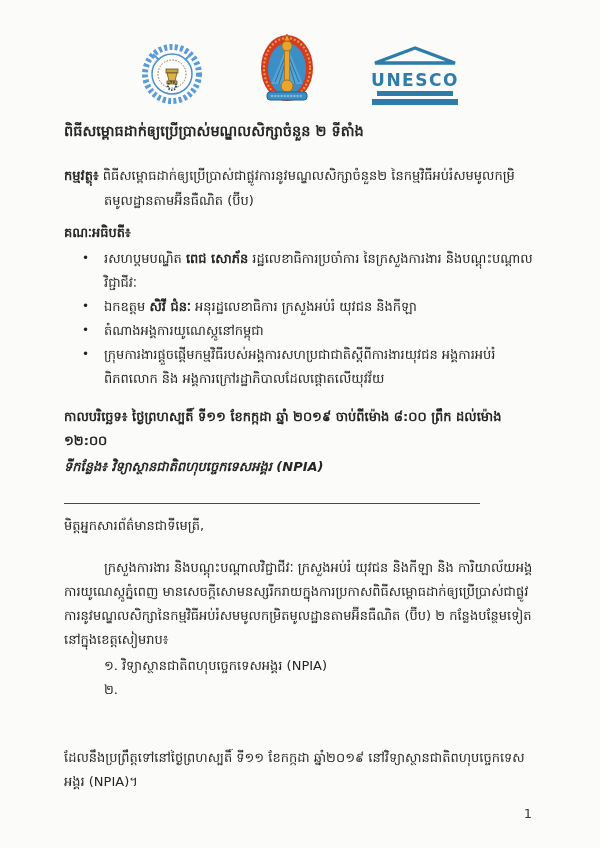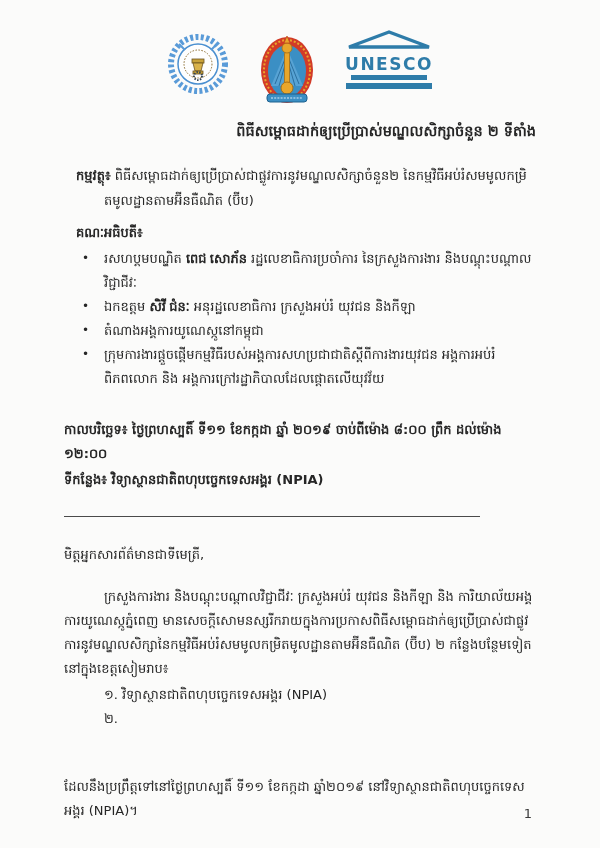--- a/index.html
+++ b/index.html
@@ -7,46 +7,46 @@
     width:600px;height:848px;
     background:#fbfbfa;
     color:#262626;
     font-family:"DejaVu Sans","Liberation Sans",sans-serif;
     position:relative;
     overflow:hidden;
   }
   .page{padding:30px 64px 0 64px;}
 
   
-  .logo-row{display:flex;justify-content:center;align-items:flex-start;gap:26px;height:80px;margin-bottom:10px;}
+  .logo-row{display:flex;justify-content:center;align-items:flex-end;gap:52px;height:80px;margin-bottom:10px;}
   .logo{flex:0 0 auto;}
 
   
   .title{ text-align:center;font-size:26px;font-weight:bold;margin-top:16px;letter-spacing:0.5px;}
-  .subtitle{text-align:right;font-size:14.5px;font-weight:bold;line-height:1.55;margin-top:6px;}
+  .subtitle{text-align:left;font-size:14.5px;font-weight:bold;line-height:1.55;margin-top:6px;}
 
   
   .content{font-size:13px;line-height:1.85;margin-top:22px;}
   .hang{padding-left:40px;text-indent:-40px;}
-  .b{font-weight:bold;font-family:Liberation Serif, serif;}
-  .label{font-weight:bold;margin-left:12px;}
+  .b{font-weight:bold;}
+  .label{font-weight:bold;}
 
   .section{margin-top:8px;}
 
   ul.bullets{list-style:none;margin:2px 0 0 0;padding:0 0 0 18px;}
   ul.bullets li{display:flex;margin:0;}
   ul.bullets .marker{width:22px;flex:0 0 22px;font-size:12px;}
   ul.bullets .li-text{flex:1;}
 
-  .sched{font-weight:bold;margin-top:27px;}
-  .sched + .sched{margin-top:2px;}
+  .sched{font-weight:bold;margin-top:14px;}
+  .sched + .sched{margin-top:2px;font-style:italic;}
 
   .divider{border:none;border-top:1.6px solid #4a4a4a;width:416px;margin:24px 0 0 0;}
 
-  .salutation{margin-top:26px;}
+  .salutation{margin-top:10px;}
   .para1{margin-top:18px;text-indent:40px;}
   ol.venues{list-style:none;margin:2px 0 0 0;padding:0 0 0 40px;}
   ol.venues li{display:flex;}
   ol.venues .num{flex:0 0 auto;padding-right:4px;}
   .para2{margin-top:44px;}
 
   .page-number{position:absolute;right:68px;top:806px;font-size:13px;color:#3a3a3a;}
 </style>
 </head>
 <body>

